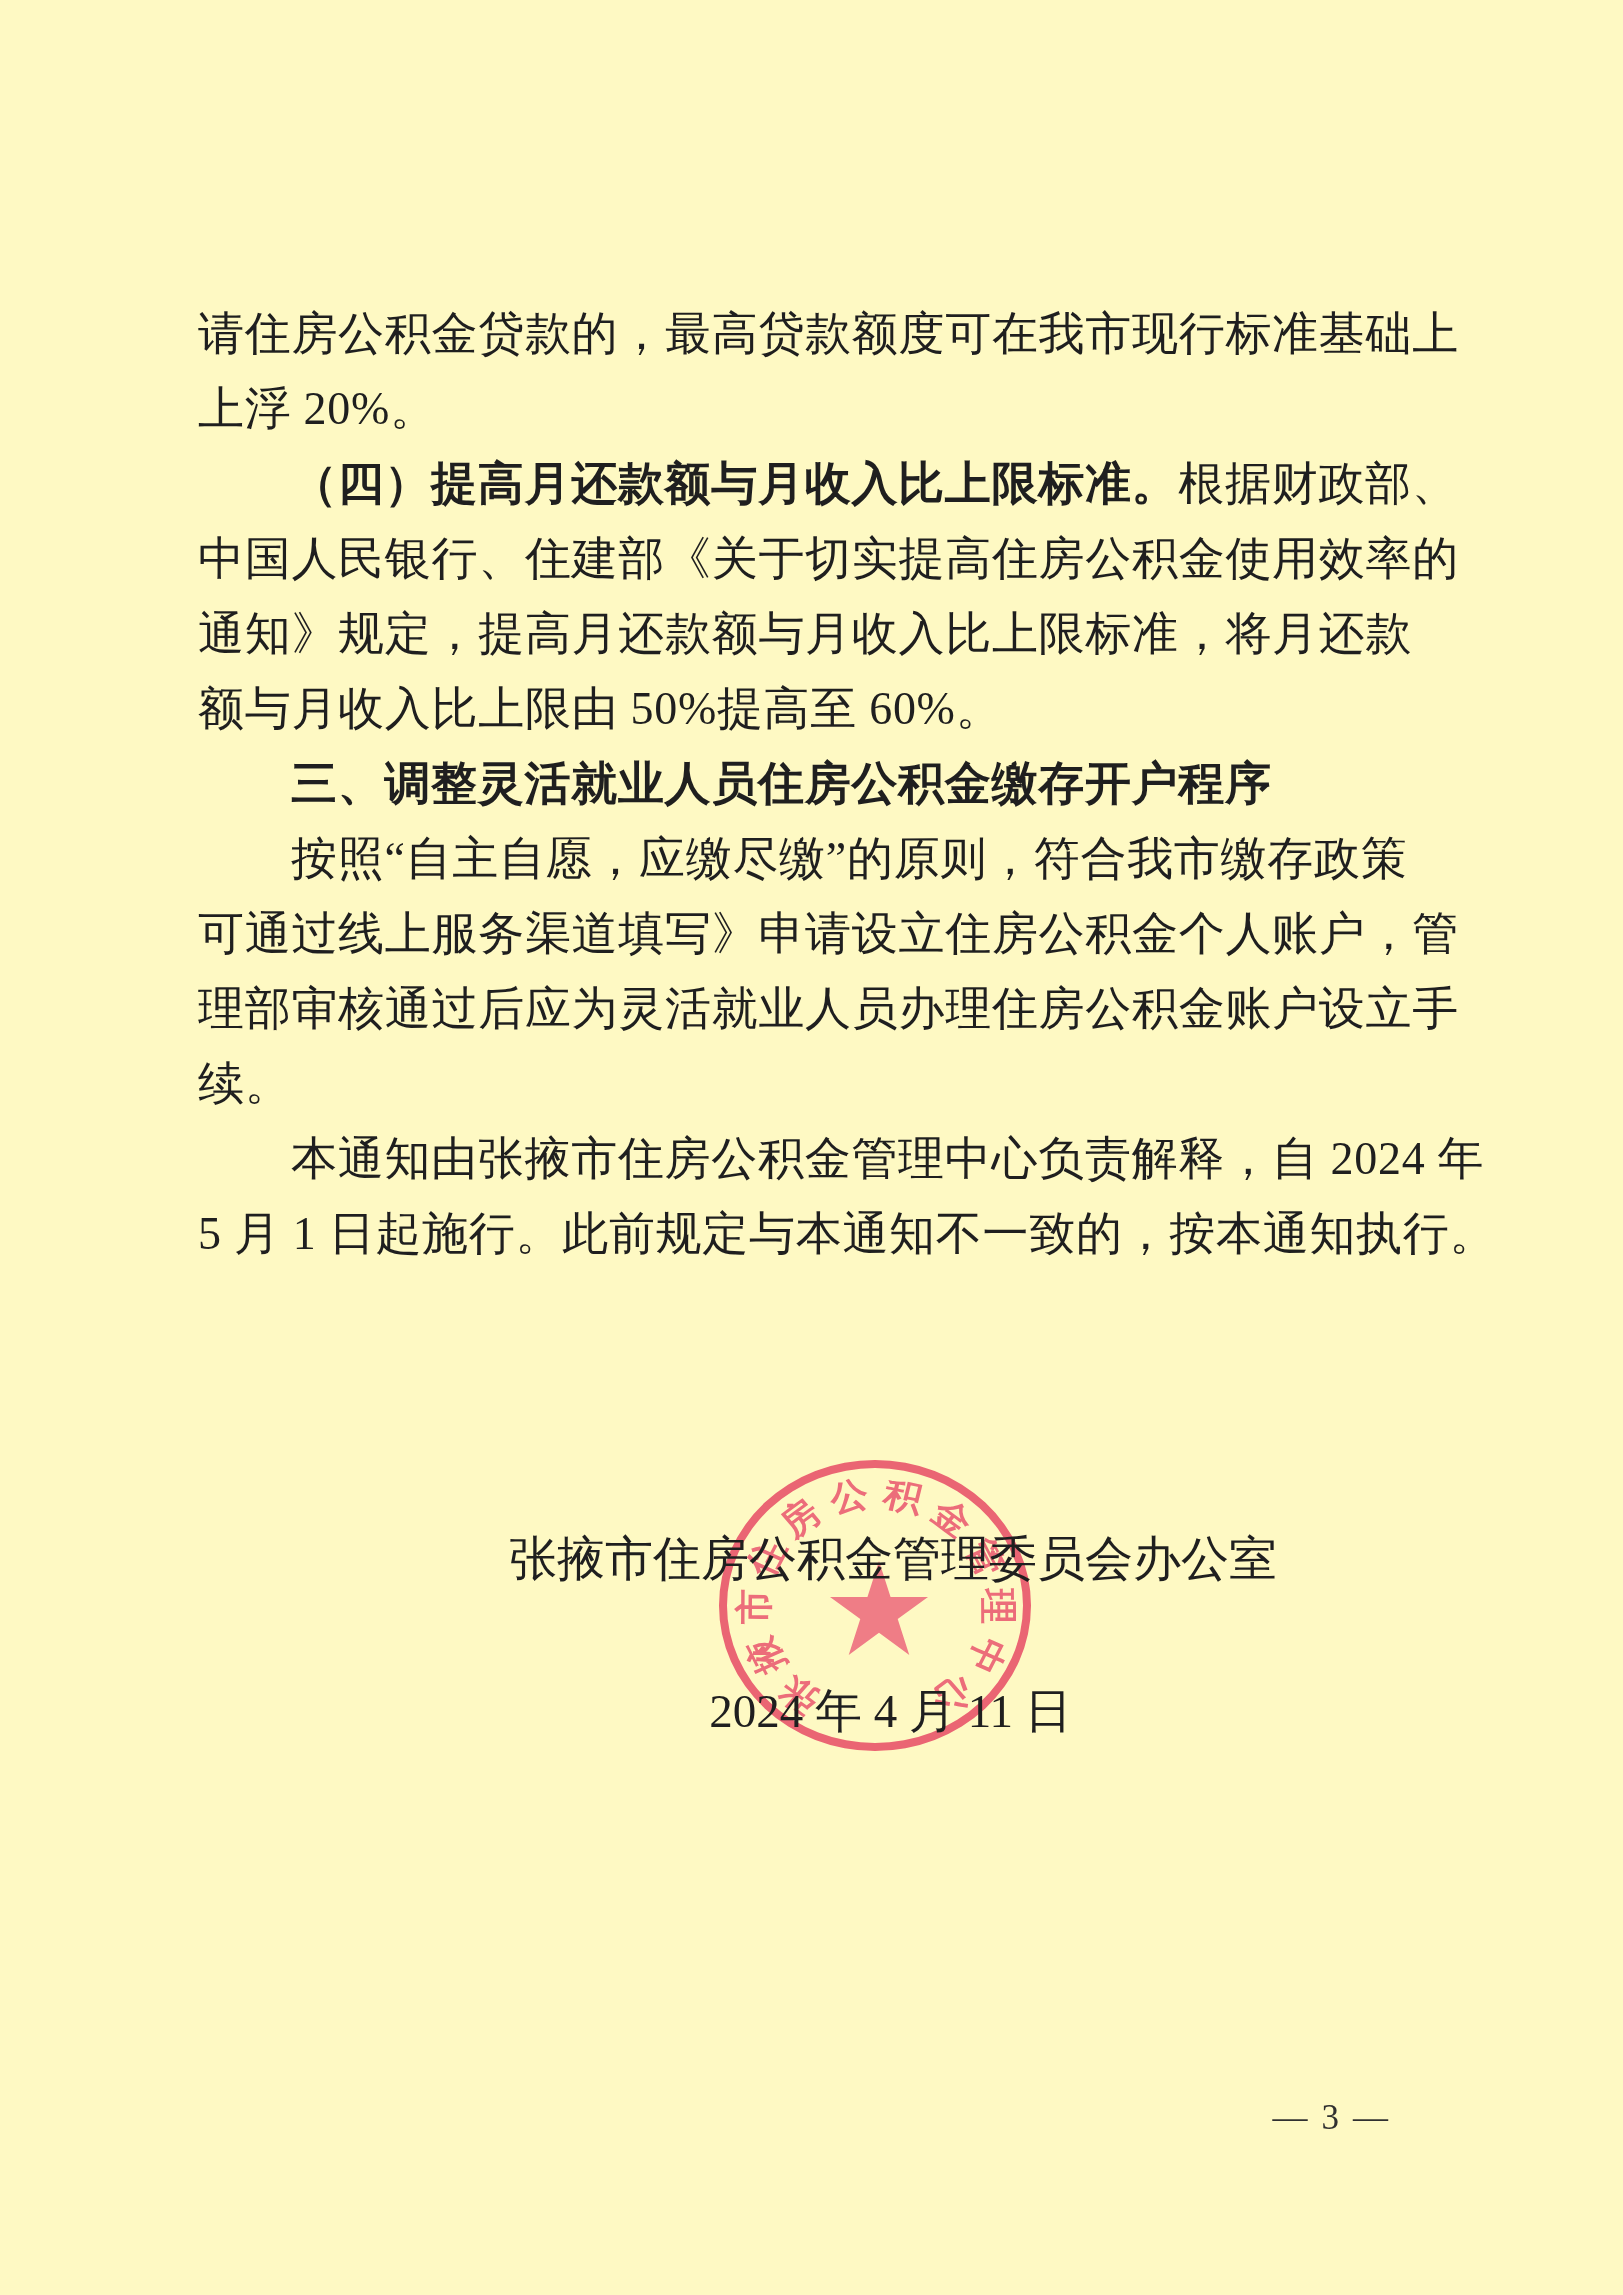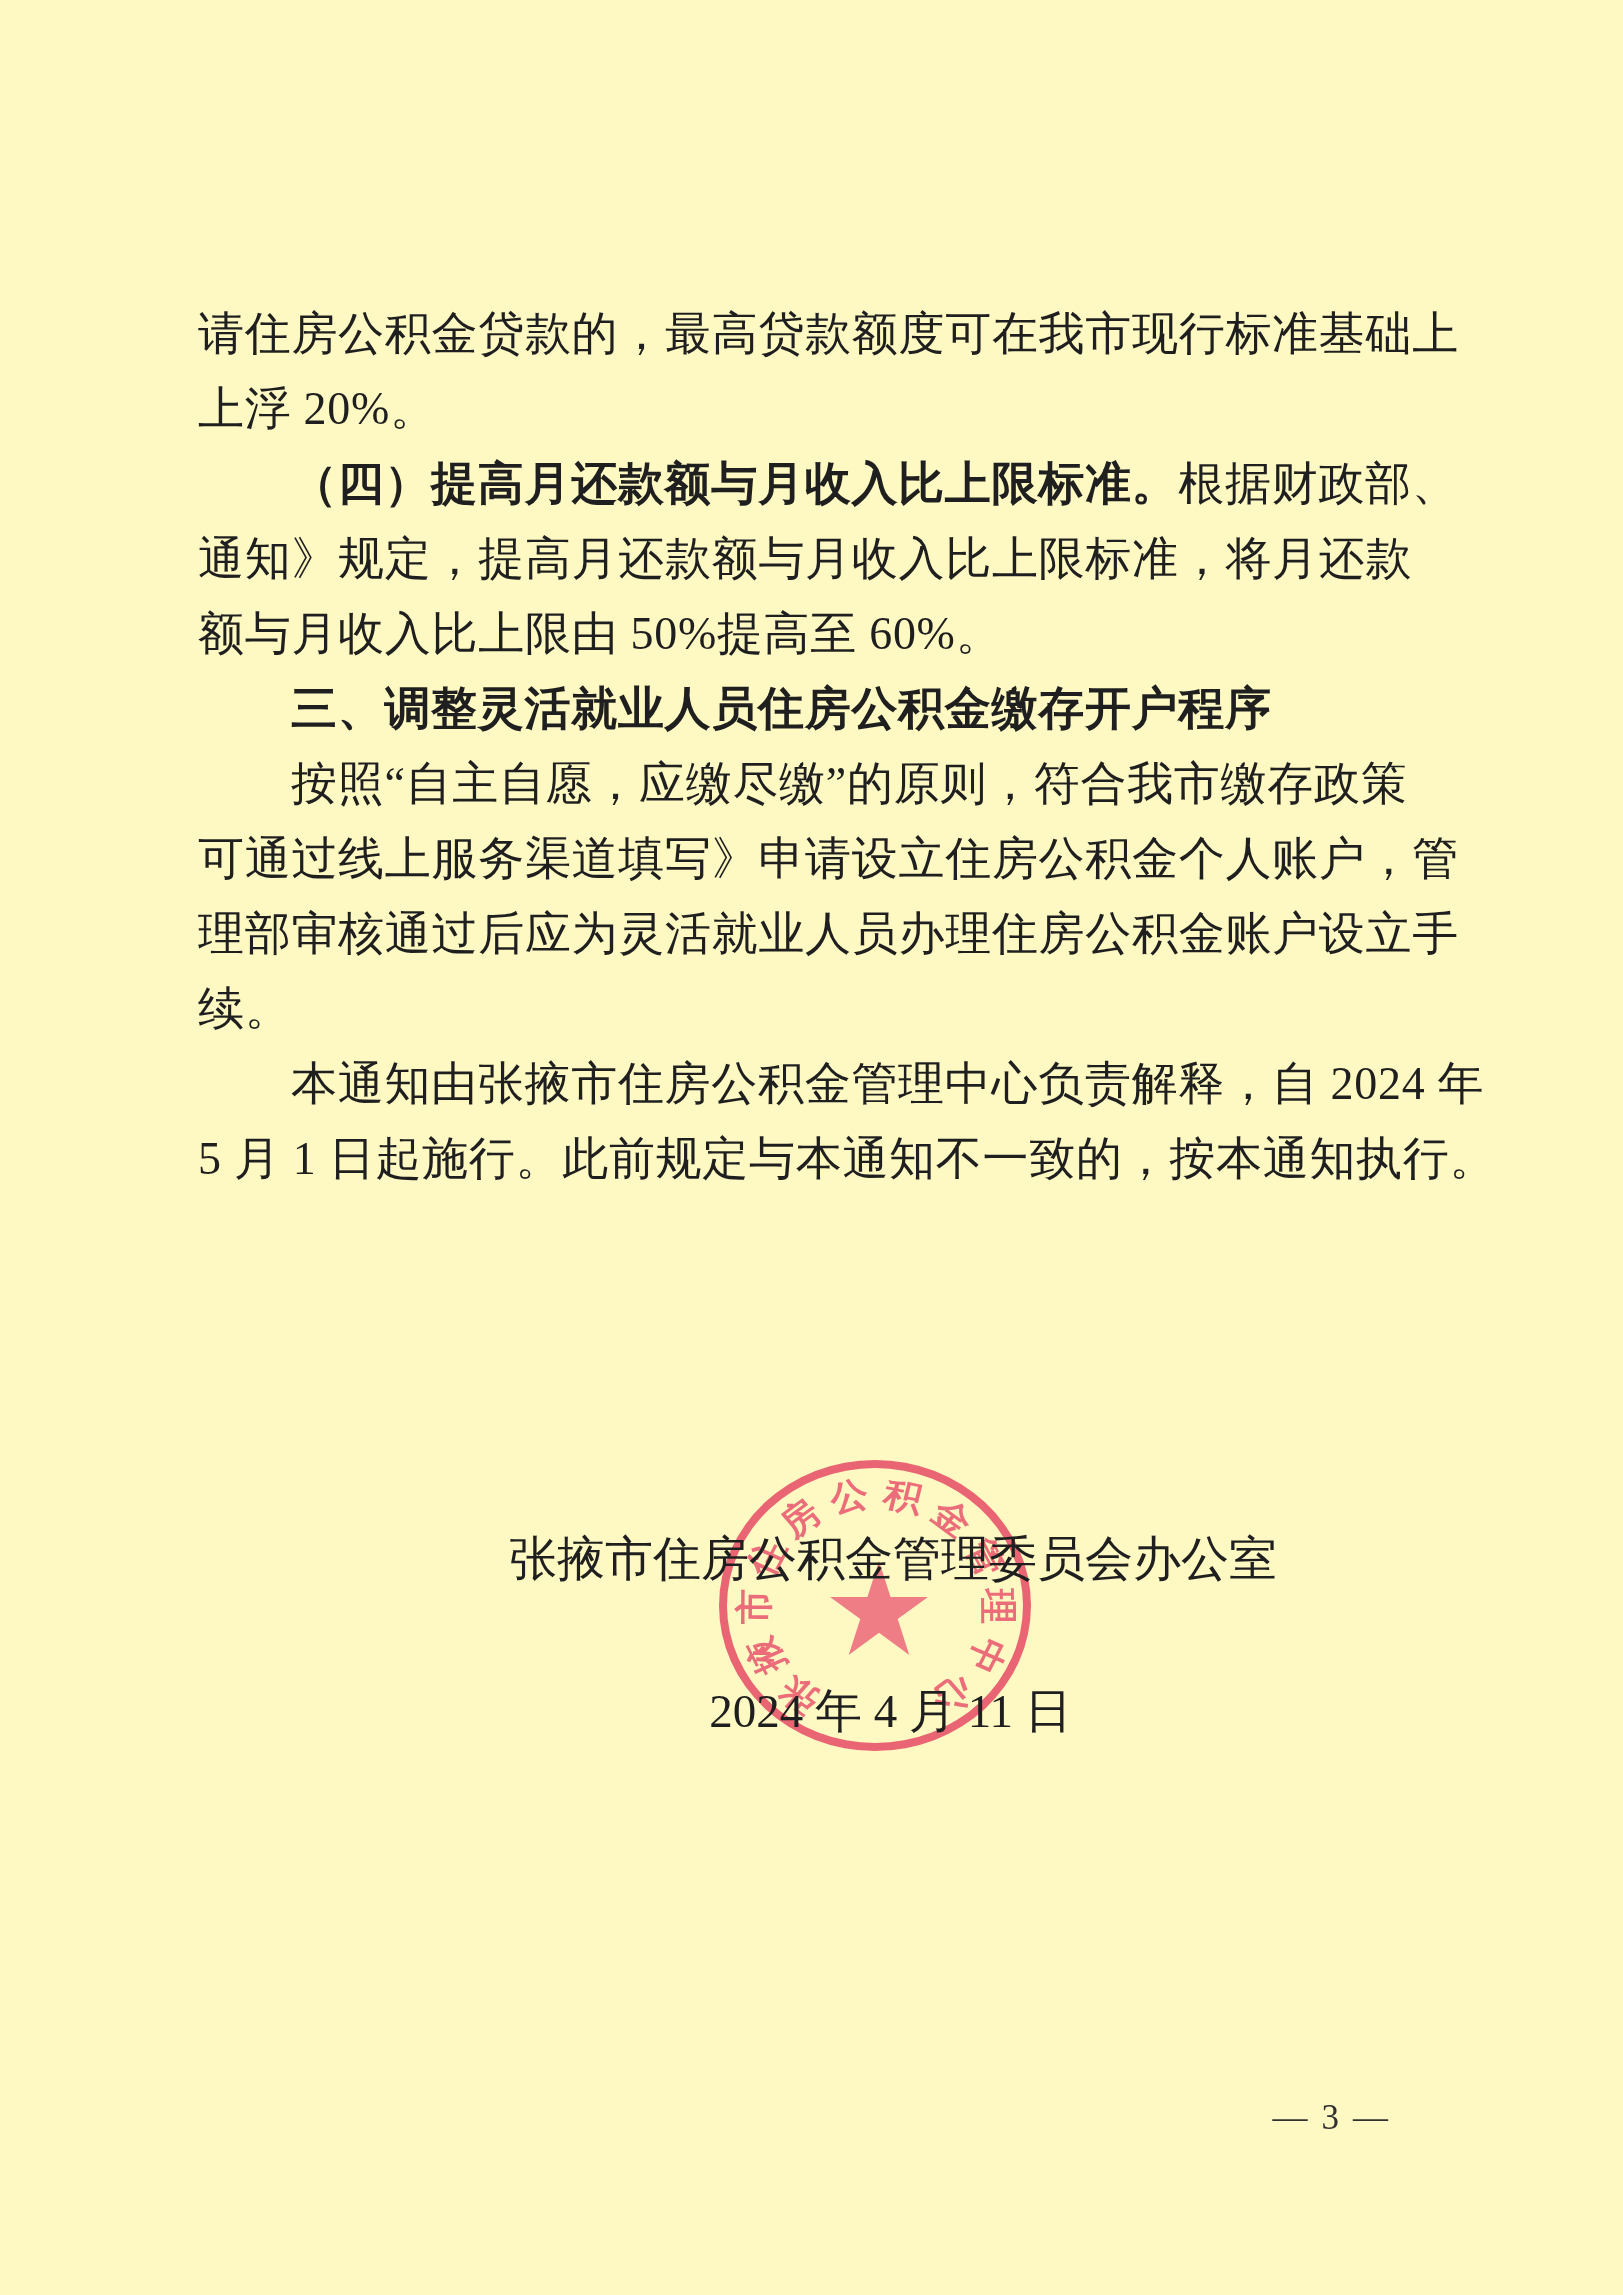--- a/index.html
+++ b/index.html
@@ -72,20 +72,21 @@
 </style>
 </head>
 <body>
 
 <div class="page">
 
   <div class="doc-body">
     <div class="line"><span>请住房公积金贷款的，最高贷款额度可在我市现行标准基础上</span></div>
     <div class="line"><span>上浮 20%。</span></div>
     <div class="line indent"><span class="lead">（四）提高月还款额与月收入比上限标准。</span><span>根据财政部、</span></div>
+    <div class="line"><span>中国人民银行、住建部《关于切实提高住房公积金使用效率的</span></div>
     <div class="line"><span>通知》规定，提高月还款额与月收入比上限标准，将月还款</span></div>
     <div class="line"><span>额与月收入比上限由 50%提高至 60%。</span></div>
     <div class="line indent"><span class="lead">三、调整灵活就业人员住房公积金缴存开户程序</span><span></span></div>
     <div class="line indent"><span>按照“自主自愿，应缴尽缴”的原则，符合我市缴存政策</span></div>
     <div class="line"><span>可通过线上服务渠道填写》申请设立住房公积金个人账户，管</span></div>
     <div class="line"><span>理部审核通过后应为灵活就业人员办理住房公积金账户设立手</span></div>
     <div class="line"><span>续。</span></div>
     <div class="line indent"><span>本通知由张掖市住房公积金管理中心负责解释，自 2024 年</span></div>
     <div class="line"><span>5 月 1 日起施行。此前规定与本通知不一致的，按本通知执行。</span></div>
   </div>

